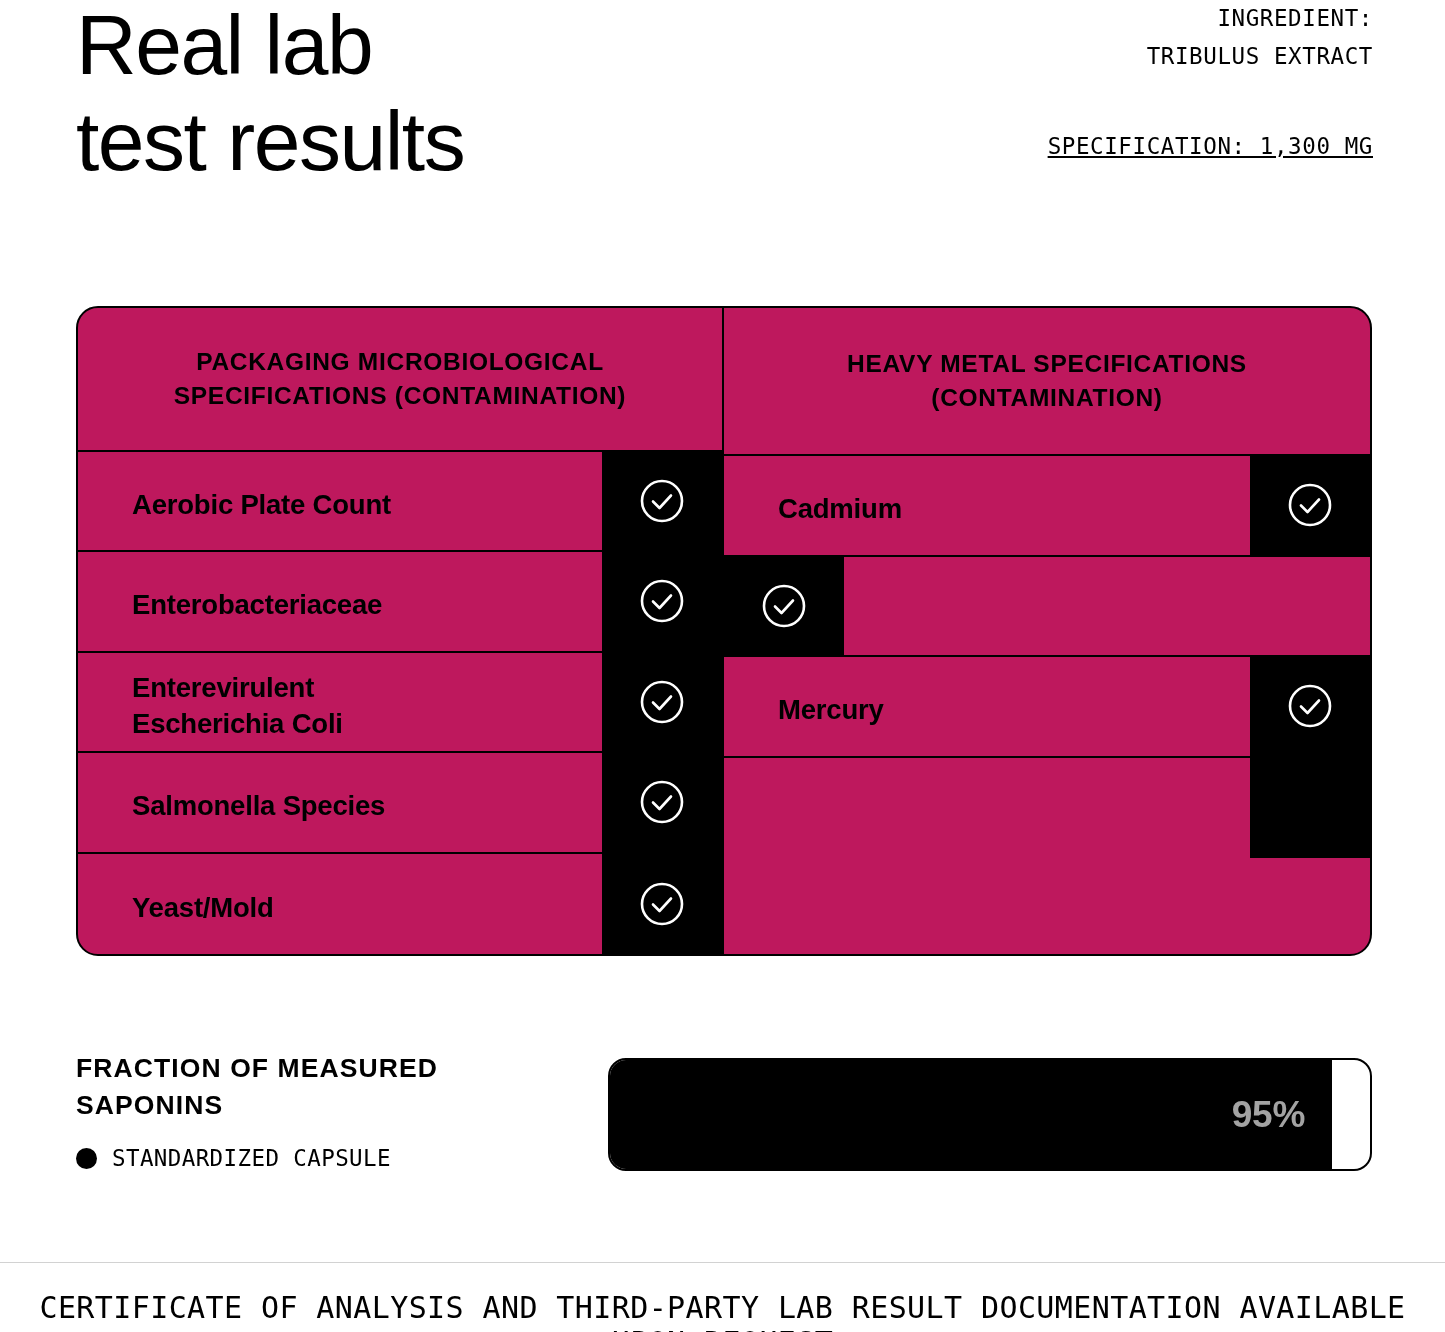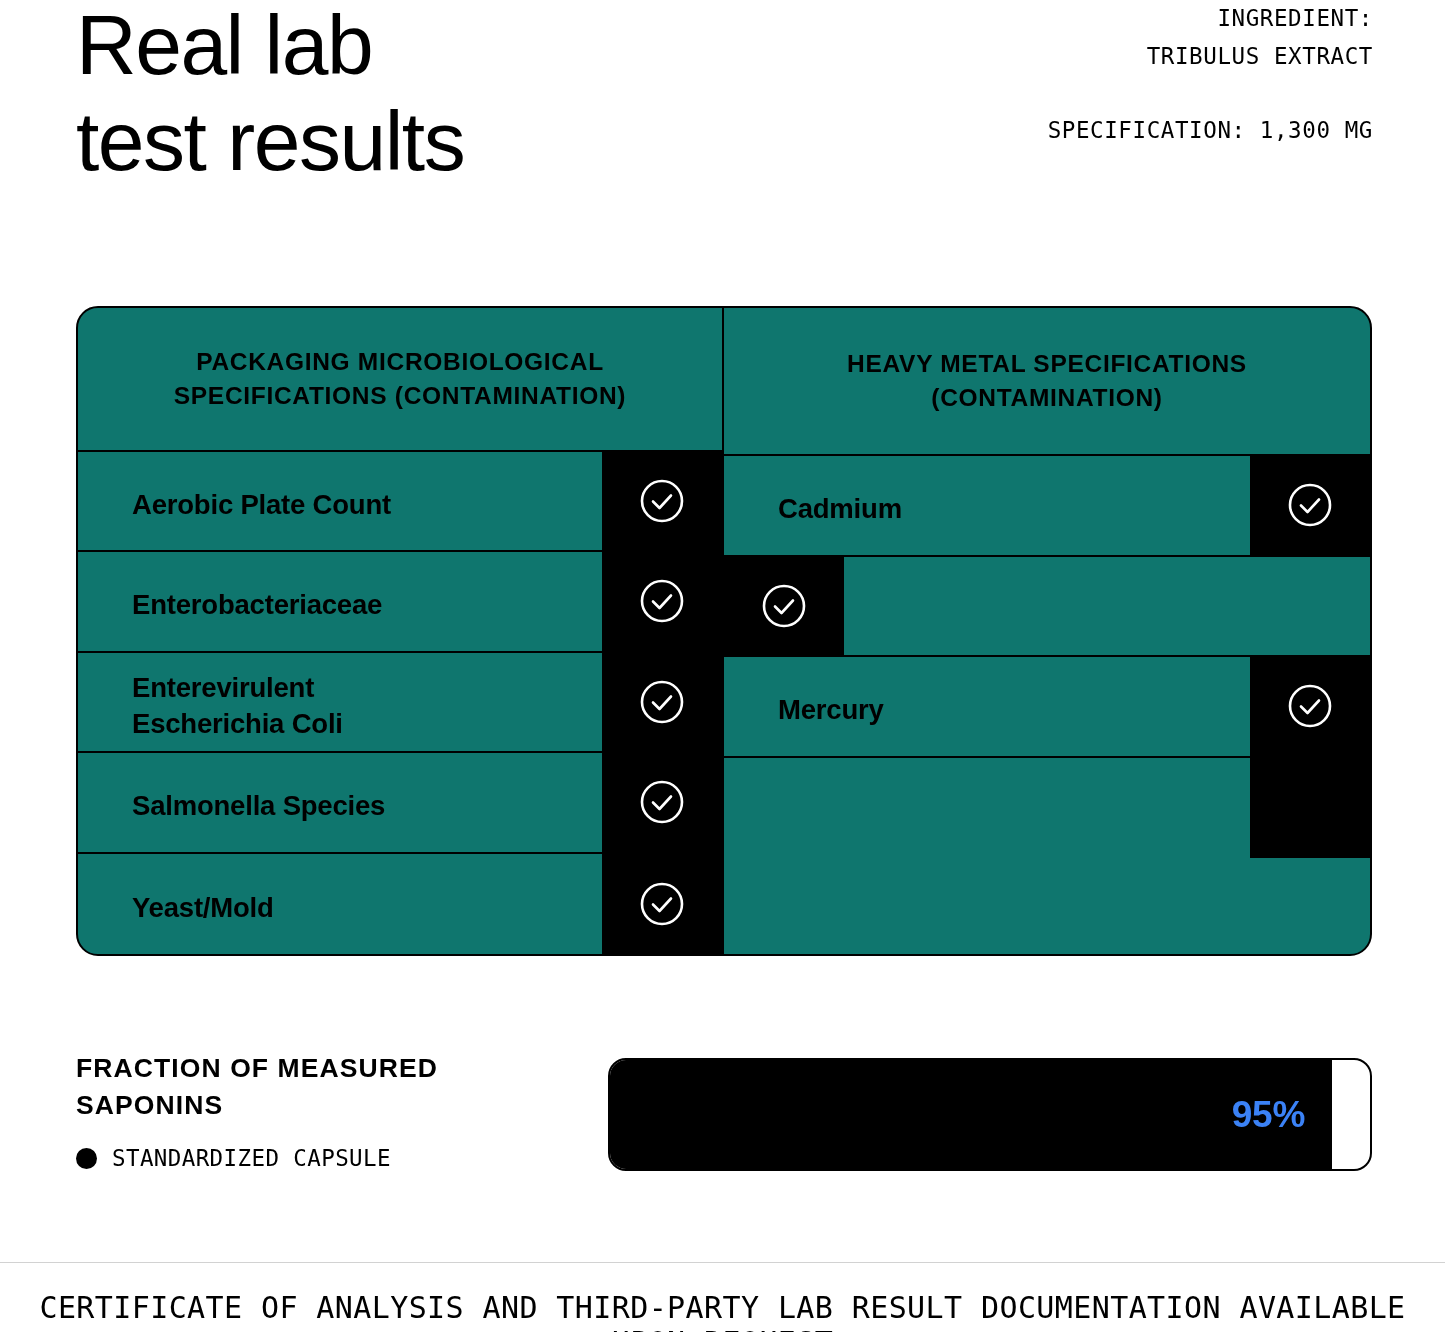--- a/index.html
+++ b/index.html
@@ -35,35 +35,36 @@
   }
   .header-right {
     text-align: right;
     font-family: "DejaVu Sans Mono", "Liberation Mono", monospace;
     font-size: 22.5px;
     letter-spacing: 0.6px;
     line-height: 1.68;
     padding-top: 0;
   }
   .header-right .spec-line {
-    margin-top: 36px;
+    margin-top: 52px;
+    text-decoration: underline;
   }
 
   
   .table-wrap {
     position: absolute;
     left: 76px;
     top: 306px;
     width: 1296px;
     height: 650px;
     border: 2.5px solid #000;
     border-radius: 22px;
     box-sizing: border-box;
     overflow: hidden;
-    background: #0f766e;
+    background: #be185d;
   }
   .table-grid {
     display: flex;
     width: 100%;
     height: 100%;
   }
   .col {
     width: 50%;
     display: flex;
     flex-direction: column;
@@ -173,21 +174,21 @@
     height: 100%;
     background: #000;
     display: flex;
     align-items: center;
     justify-content: flex-end;
     box-sizing: border-box;
     padding-right: 27px;
     border-radius: 0;
   }
   .bar-value {
-    color: #3b82f6;
+    color: #a3a3a3;
     font-size: 37px;
     font-weight: 700;
     letter-spacing: -0.3px;
   }
 
   
   .divider {
     position: absolute;
     left: 0;
     right: 0;

